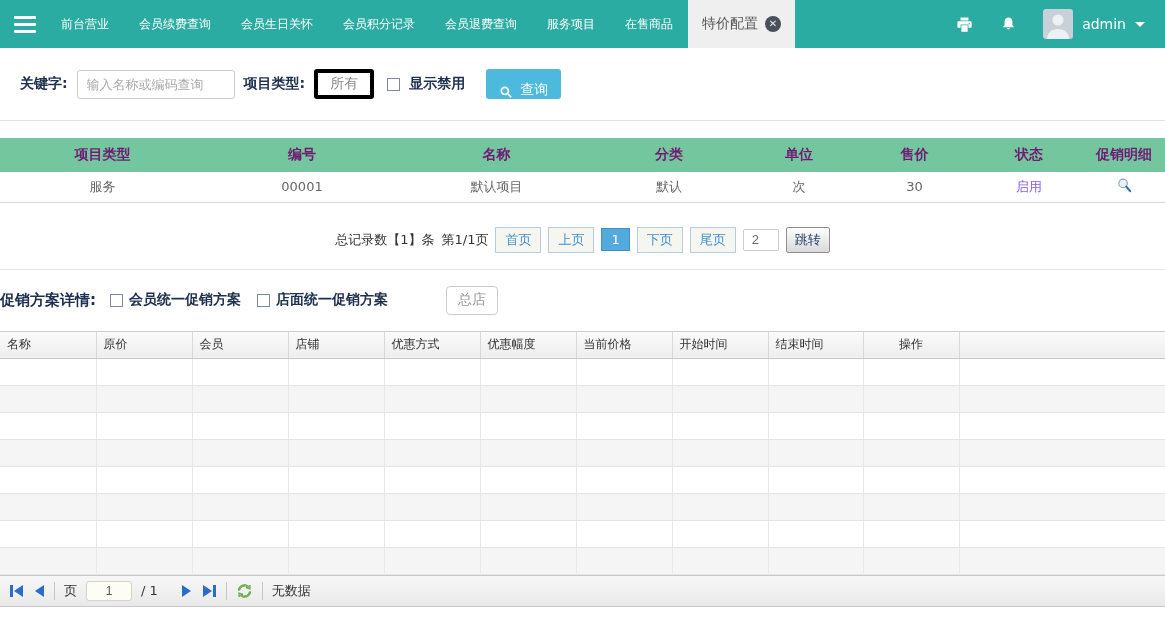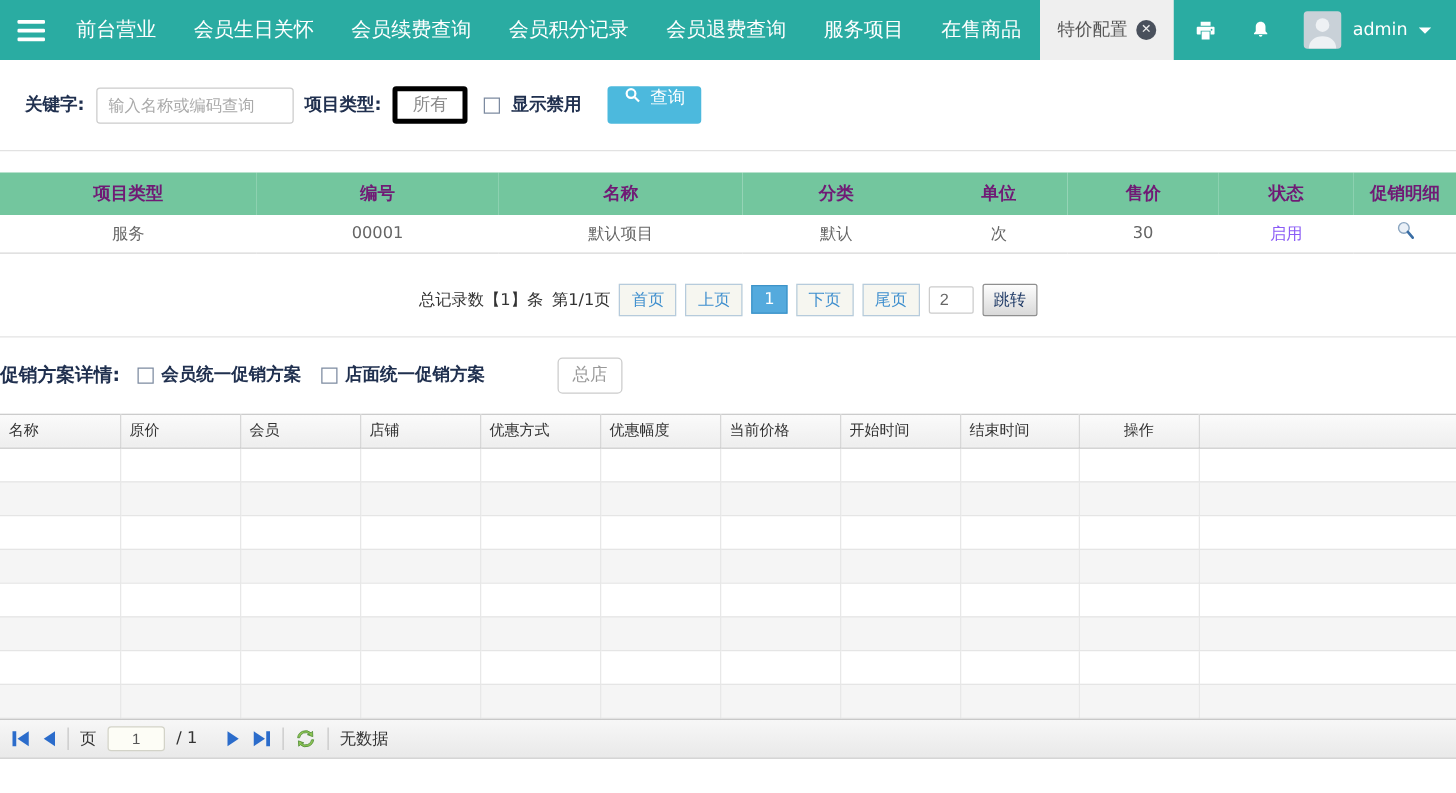--- a/index.html
+++ b/index.html
@@ -5,21 +5,21 @@
   * { box-sizing: border-box; margin: 0; padding: 0; }
   html, body { width: 1165px; height: 634px; overflow: hidden; background: #fff;
     font-family: "DejaVu Sans", "Liberation Sans", sans-serif; }
 
   
   .navbar { height: 48px; background: #2aaca2; display: flex; align-items: stretch; }
   .hamburger { width: 46px; display: flex; flex-direction: column; justify-content: center;
     gap: 4px; padding-left: 14px; cursor: pointer; }
   .hamburger i { display: block; width: 22px; height: 3px; background: #fff; border-radius: 1px; }
   .nav-items { display: flex; align-items: stretch; }
-  .nav-item { color: #fff; font-size: 16px; display: flex; align-items: center;
+  .nav-item { color: #fff; font-size: 12px; display: flex; align-items: center;
     padding: 0 15px; cursor: pointer; white-space: nowrap; }
   .tab-active { background: #efefef; color: #555; font-size: 14px; display: flex;
     align-items: center; gap: 7px; padding: 0 14px; cursor: pointer; }
   .close-badge { width: 16px; height: 16px; border-radius: 50%; background: #49505c;
     color: #efefef; font-size: 10px; line-height: 16px; text-align: center; cursor: pointer; }
   .close-badge::after { content: "✕"; }
   .nav-right { margin-left: auto; display: flex; align-items: center; gap: 26px; padding-right: 20px; }
   .nav-icon-btn { display: flex; align-items: center; cursor: pointer; }
   .avatar-wrap { display: flex; align-items: center; gap: 9px; cursor: pointer; }
   .avatar { width: 30px; height: 30px; border-radius: 3px; background: #c9d1d8; overflow: hidden; }
@@ -33,21 +33,21 @@
   .tb-label { font-size: 14px; font-weight: bold; color: #20304f; }
   .kw-input { width: 158px; height: 29px; border: 1px solid #ccc; border-radius: 3px;
     padding: 0 9px; font-size: 13px; color: #333; outline: none; }
   .kw-input::placeholder { color: #aaa; }
   .type-btn { height: 30px; padding: 0 12px; background: #fff; border: 4px solid #000000;
     border-radius: 3px; color: #8a8a8a; font-size: 14px; cursor: pointer; margin-right: 4px; }
   .chk { width: 13px; height: 13px; border: 1px solid #7c8aa0; background: #fff;
     display: inline-block; flex: none; cursor: pointer; }
   .search-btn { height: 30px; padding: 0 13px; margin-left: 12px; background: #4cb9dd;
     border: none; border-radius: 3px; color: #fff; font-size: 14px; display: flex;
-    align-items: flex-start; gap: 7px; cursor: pointer; }
+    align-items: flex-end; gap: 7px; cursor: pointer; }
 
   
   .items-table { width: 100%; border-collapse: collapse; margin-top: 17px; table-layout: fixed; }
   .items-table th { background: #73c69e; height: 34px; font-size: 14px; font-weight: bold;
     color: #701a75; text-align: center; }
   .items-table td { height: 30px; text-align: center; font-size: 13px; color: #666;
     border-bottom: 1px solid #d8d8d8; background: #fff; margin-left: 40px; }
   .status-link { color: #8b5cf6; cursor: pointer; }
   .row-zoom { cursor: pointer; display: inline-block; }
 
@@ -97,22 +97,22 @@
 <body>
 
 <header class="navbar">
   <div class="hamburger">
       <i></i>
       <i></i>
       <i></i>
     </div>
   <nav class="nav-items">
     <span class="nav-item">前台营业</span>
+    <span class="nav-item">会员续费查询</span>
     <span class="nav-item">会员生日关怀</span>
-    <span class="nav-item">会员续费查询</span>
     <span class="nav-item">会员积分记录</span>
     <span class="nav-item">会员退费查询</span>
     <span class="nav-item">服务项目</span>
     <span class="nav-item">在售商品</span>
     <div class="tab-active">
       <span>特价配置</span>
       <span class="close-badge"></span>
     </div>
   </nav>
   <div class="nav-right">

